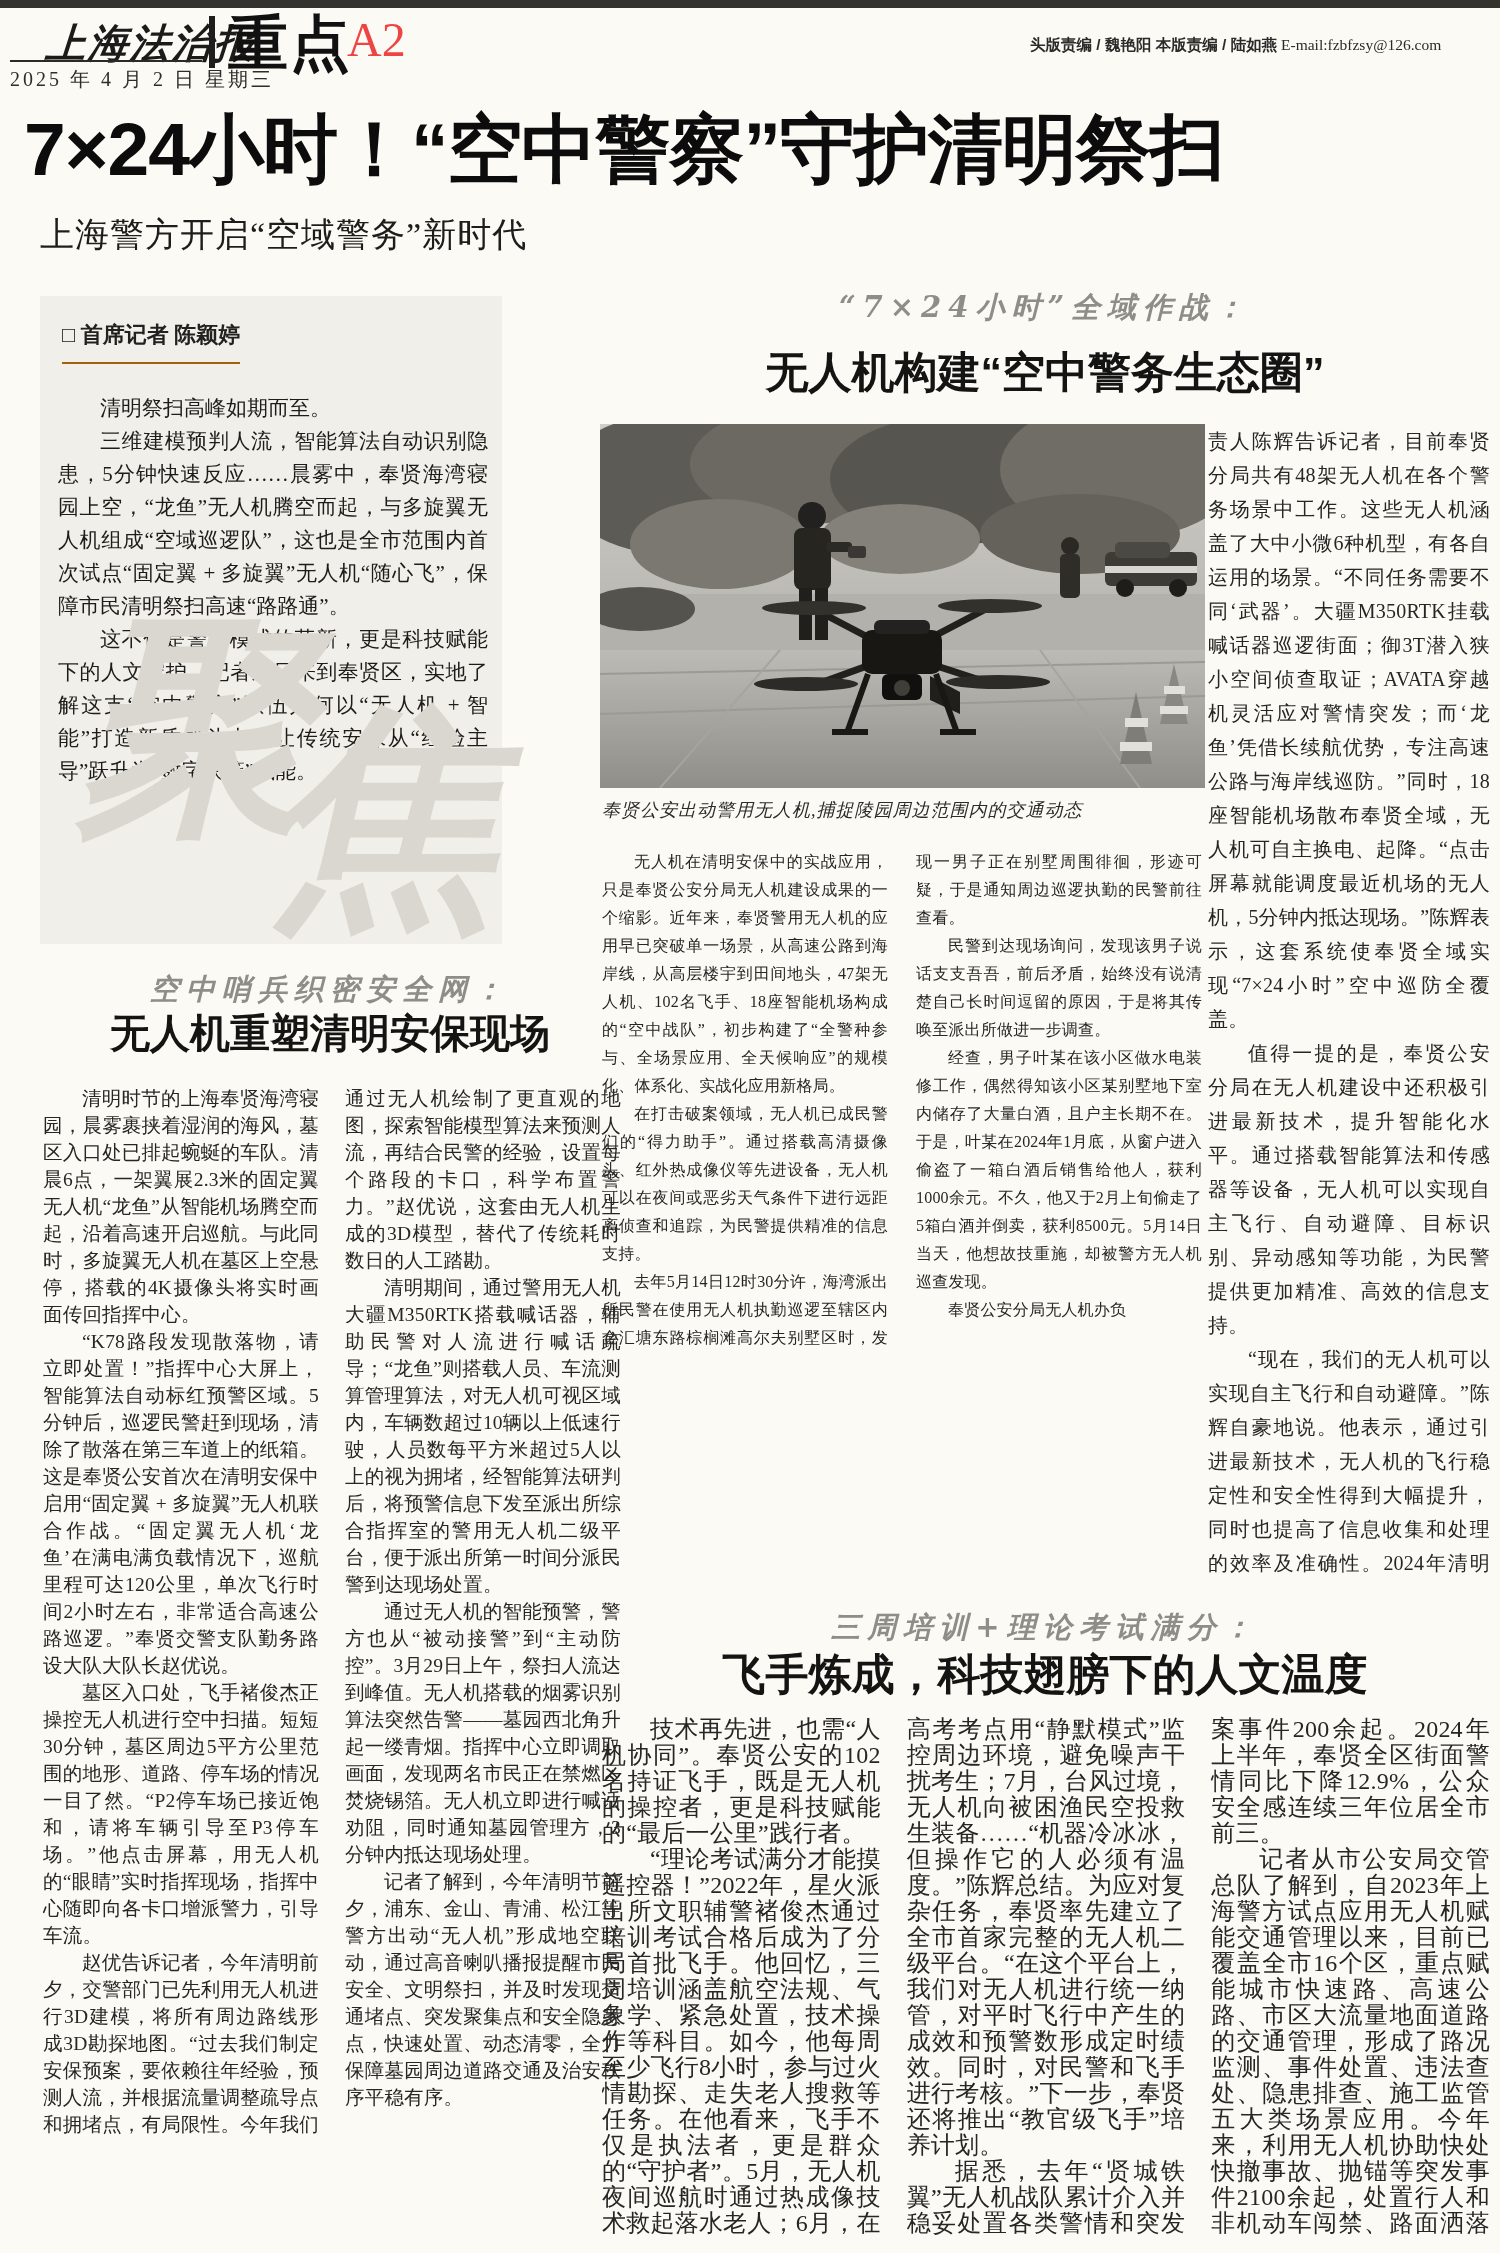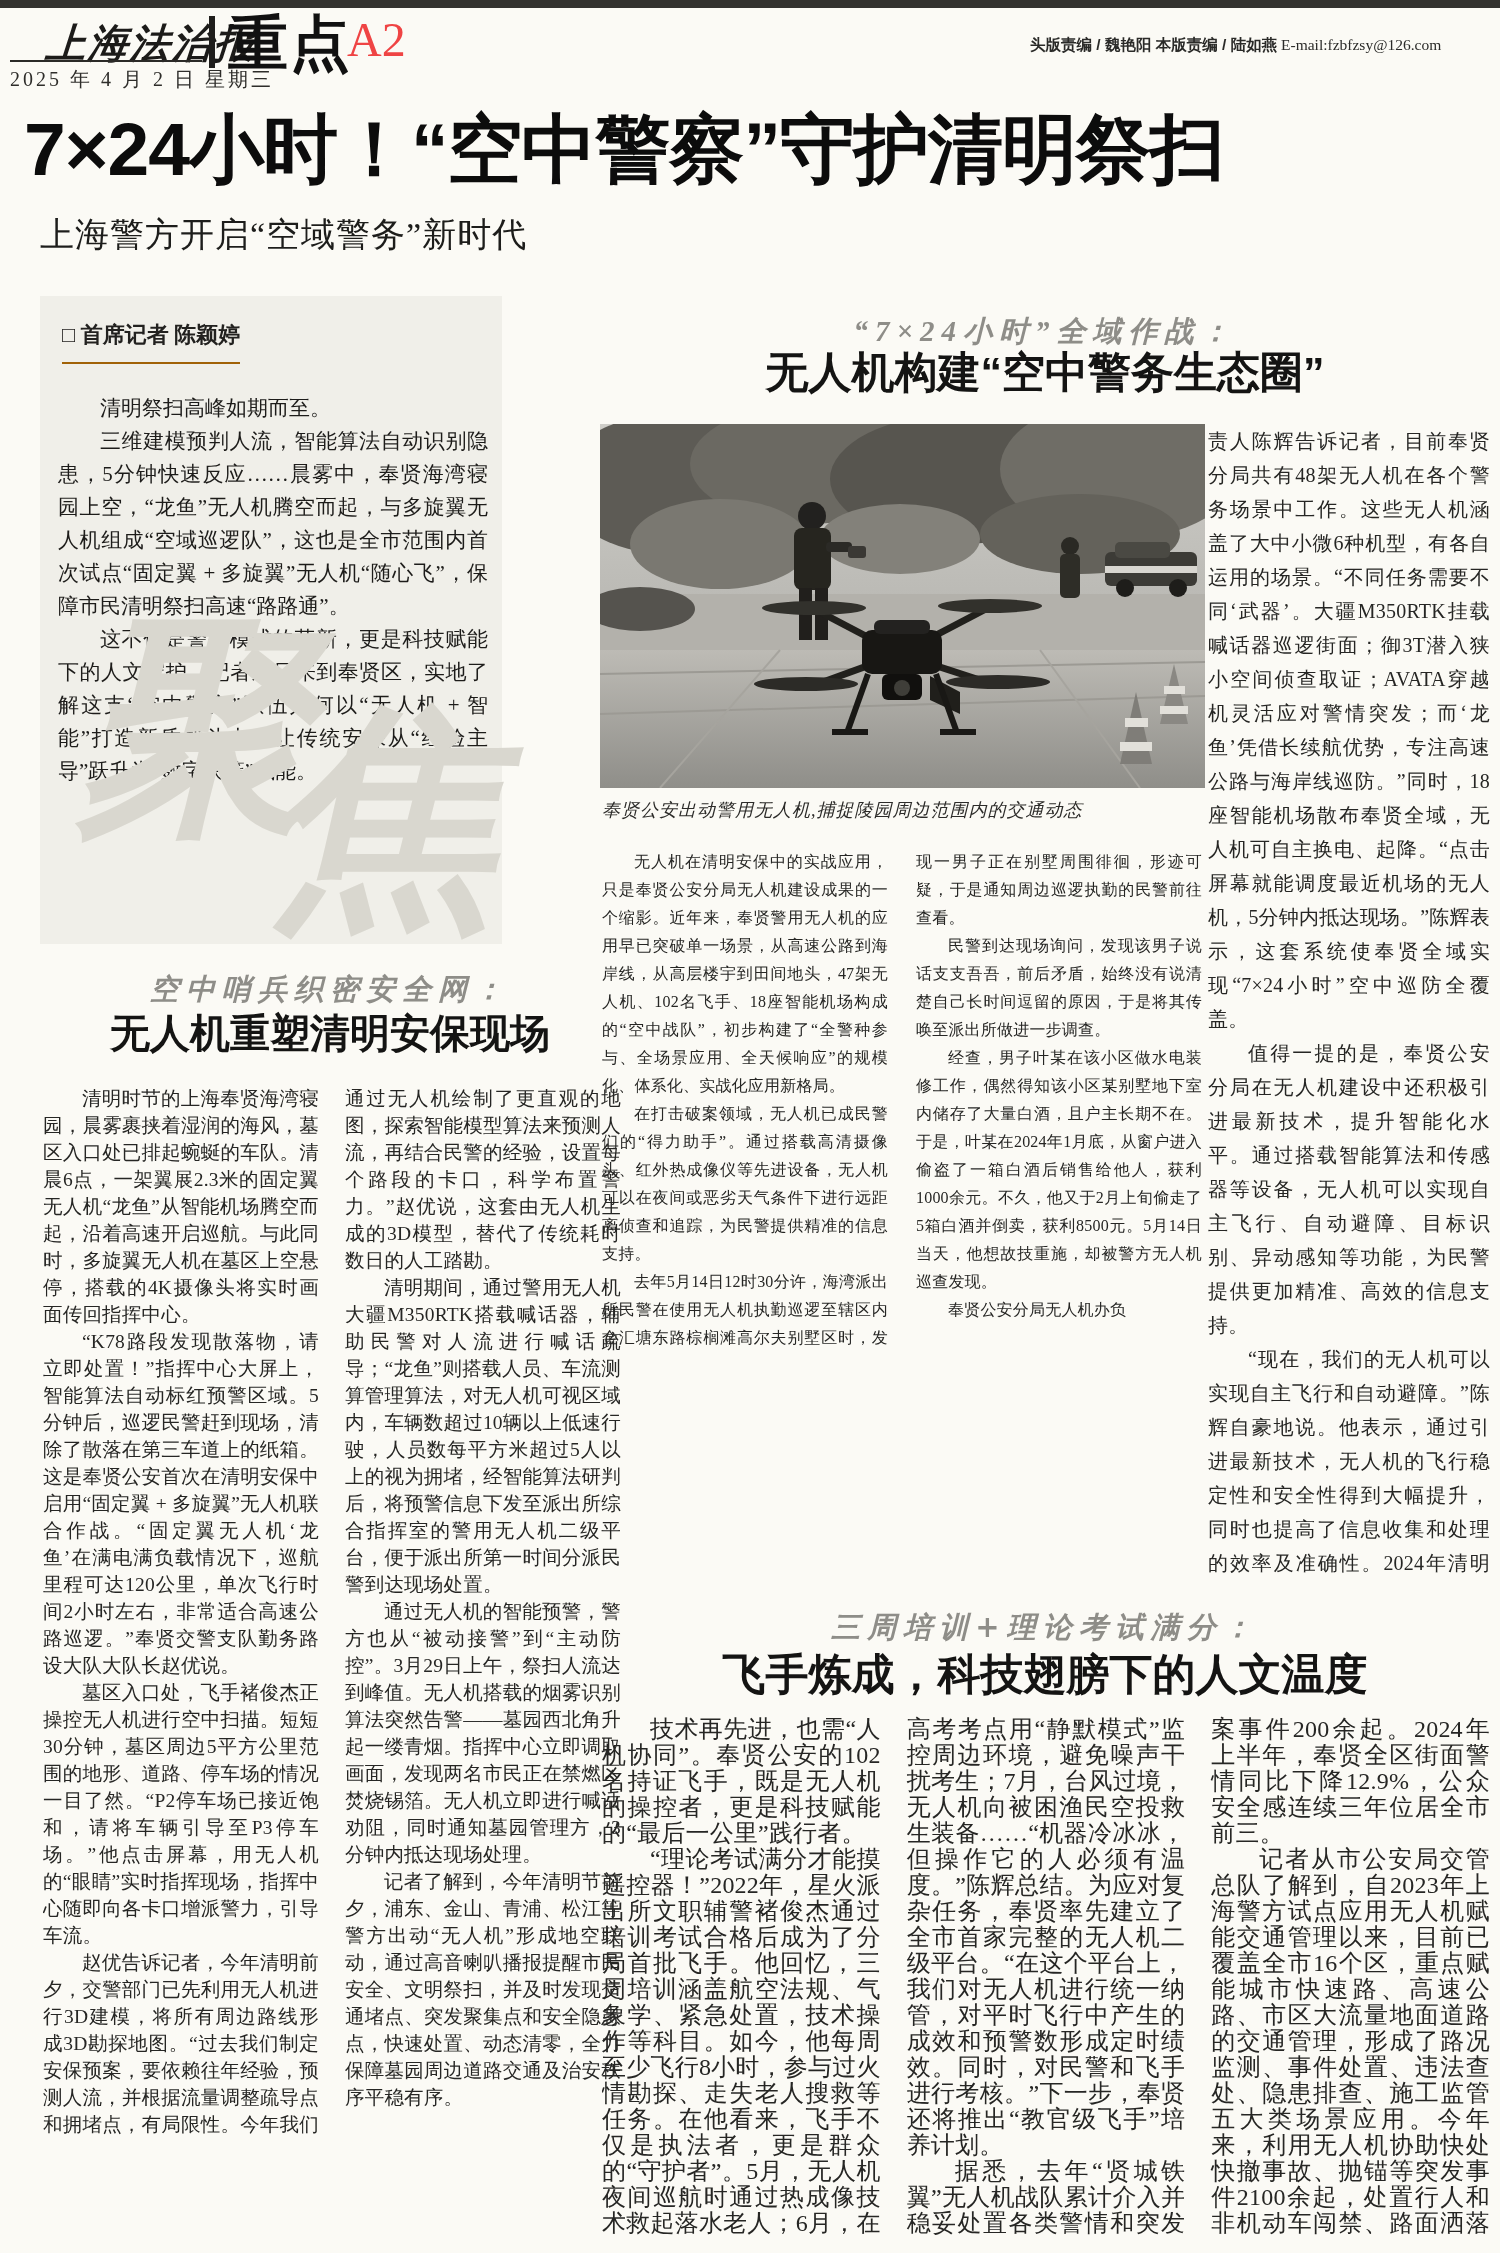--- a/index.html
+++ b/index.html
@@ -84,21 +84,21 @@
   <div class="abs body-text a1-body">
     <p>清明时节的上海奉贤海湾寝园，晨雾裹挟着湿润的海风，墓区入口处已排起蜿蜒的车队。清晨6点，一架翼展2.3米的固定翼无人机“龙鱼”从智能机场腾空而起，沿着高速开启巡航。与此同时，多旋翼无人机在墓区上空悬停，搭载的4K摄像头将实时画面传回指挥中心。</p>
     <p>“K78路段发现散落物，请立即处置！”指挥中心大屏上，智能算法自动标红预警区域。5分钟后，巡逻民警赶到现场，清除了散落在第三车道上的纸箱。这是奉贤公安首次在清明安保中启用“固定翼 + 多旋翼”无人机联合作战。“固定翼无人机‘龙鱼’在满电满负载情况下，巡航里程可达120公里，单次飞行时间2小时左右，非常适合高速公路巡逻。”奉贤交警支队勤务路设大队大队长赵优说。</p>
     <p>墓区入口处，飞手褚俊杰正操控无人机进行空中扫描。短短30分钟，墓区周边5平方公里范围的地形、道路、停车场的情况一目了然。“P2停车场已接近饱和，请将车辆引导至P3停车场。”他点击屏幕，用无人机的“眼睛”实时指挥现场，指挥中心随即向各卡口增派警力，引导车流。</p>
     <p>赵优告诉记者，今年清明前夕，交警部门已先利用无人机进行3D建模，将所有周边路线形成3D勘探地图。“过去我们制定安保预案，要依赖往年经验，预测人流，并根据流量调整疏导点和拥堵点，有局限性。今年我们通过无人机绘制了更直观的地图，探索智能模型算法来预测人流，再结合民警的经验，设置每个路段的卡口，科学布置警力。”赵优说，这套由无人机生成的3D模型，替代了传统耗时数日的人工踏勘。</p>
     <p>清明期间，通过警用无人机大疆M350RTK搭载喊话器，辅助民警对人流进行喊话疏导；“龙鱼”则搭载人员、车流测算管理算法，对无人机可视区域内，车辆数超过10辆以上低速行驶，人员数每平方米超过5人以上的视为拥堵，经智能算法研判后，将预警信息下发至派出所综合指挥室的警用无人机二级平台，便于派出所第一时间分派民警到达现场处置。</p>
     <p>通过无人机的智能预警，警方也从“被动接警”到“主动防控”。3月29日上午，祭扫人流达到峰值。无人机搭载的烟雾识别算法突然告警——墓园西北角升起一缕青烟。指挥中心立即调取画面，发现两名市民正在禁燃区焚烧锡箔。无人机立即进行喊话劝阻，同时通知墓园管理方，3分钟内抵达现场处理。</p>
     <p>记者了解到，今年清明节前夕，浦东、金山、青浦、松江等警方出动“无人机”形成地空联动，通过高音喇叭播报提醒市民安全、文明祭扫，并及时发现交通堵点、突发聚集点和安全隐患点，快速处置、动态清零，全力保障墓园周边道路交通及治安秩序平稳有序。</p>
   </div>
 
-  <div class="abs kicker" style="left:600px;top:312px;width:890px;font-family:Liberation Serif, serif;">“7×24小时”全域作战：</div>
+  <div class="abs kicker" style="left:600px;top:288px;width:890px;">“7×24小时”全域作战：</div>
   <div class="abs sec-title" style="left:600px;top:344px;width:890px;font-size:43px;">无人机构建“空中警务生态圈”</div>
 
   <div class="abs photo">
     <svg width="605" height="364" viewBox="0 0 605 364" xmlns="http://www.w3.org/2000/svg">
       <defs>
         <linearGradient id="sky" x1="0" y1="0" x2="0" y2="1">
           <stop offset="0" stop-color="#cfcec9"></stop>
             <stop offset="1" stop-color="#a5a49f"></stop>
         </linearGradient>
         <linearGradient id="ground" x1="0" y1="0" x2="0" y2="1">

